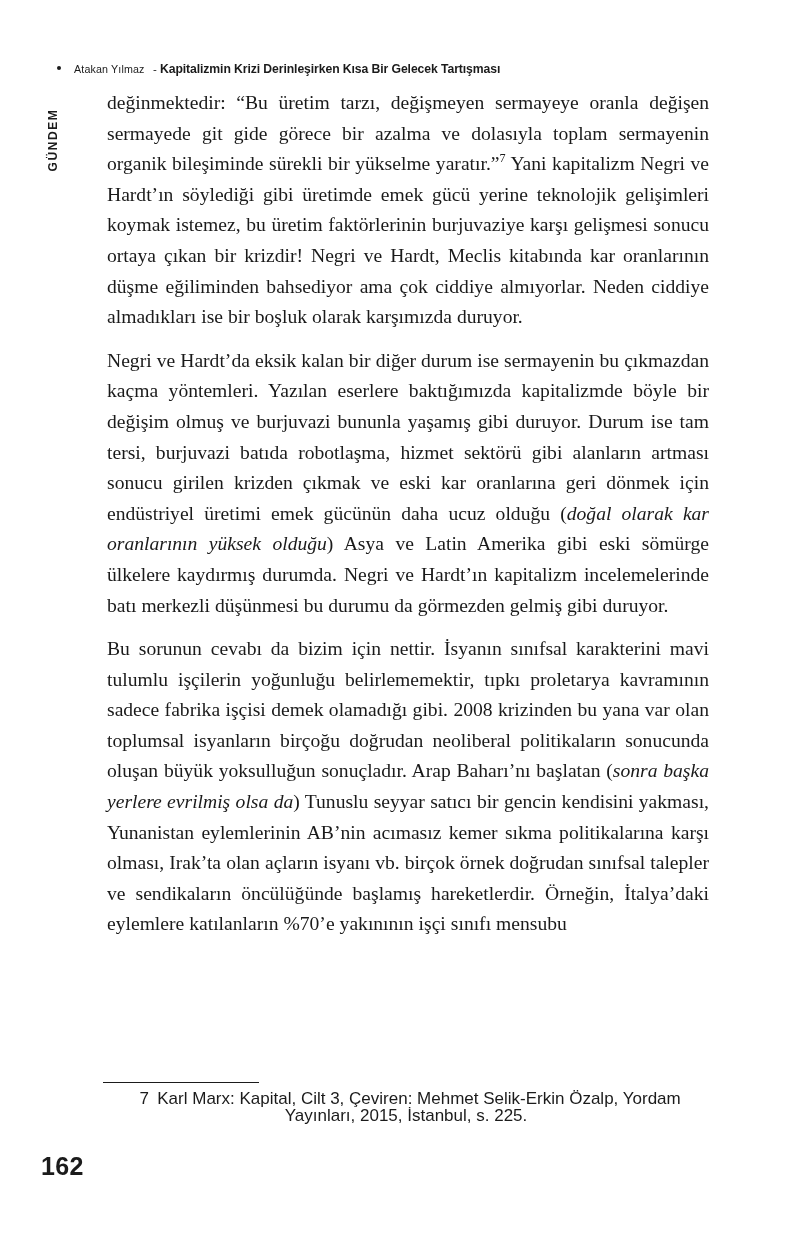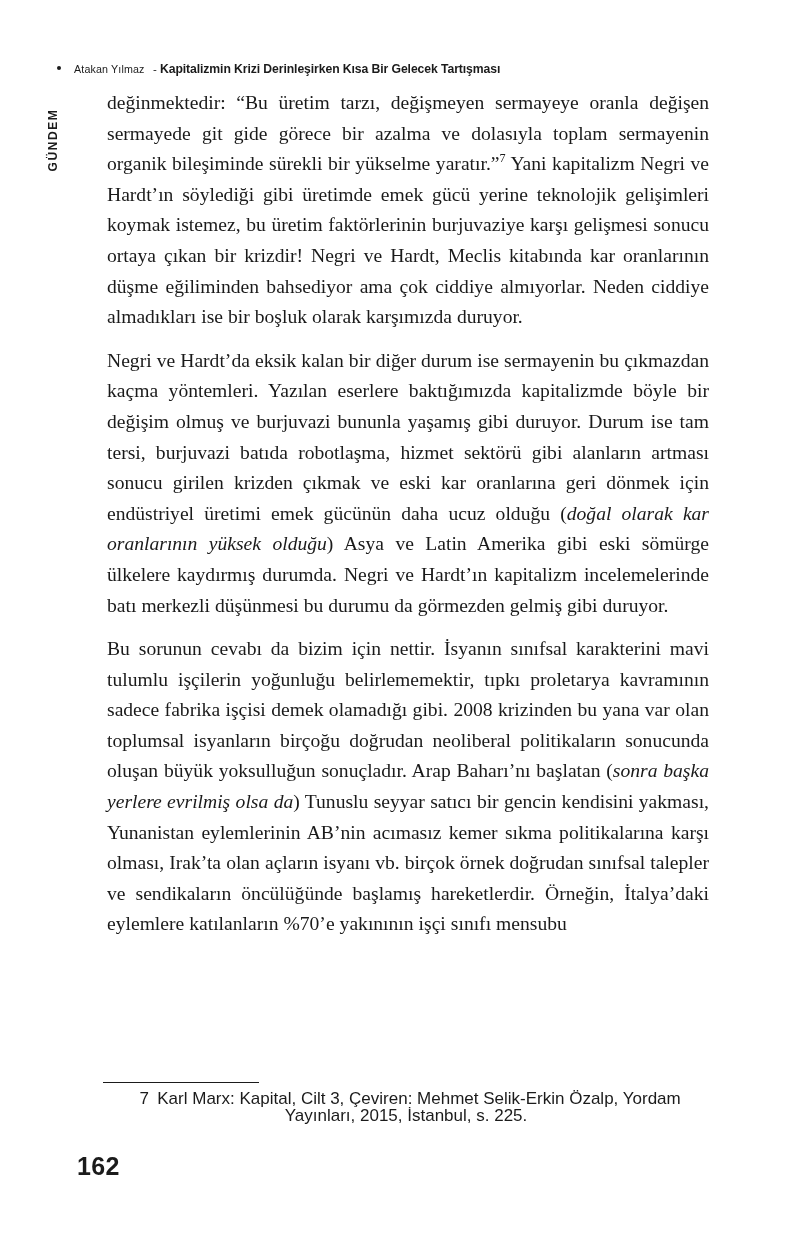--- a/index.html
+++ b/index.html
@@ -144,21 +144,20 @@
   
   .folio {
     position: absolute;
     left: 41px;
     top: 1152px;
     font-family: "Liberation Sans", "DejaVu Sans", sans-serif;
     font-weight: 700;
     font-size: 25px;
     letter-spacing: 0.3px;
     color: #1b1b1b;
-    margin-left: 36px;
   }
 </style>
 </head>
 <body>
 
 <div class="page">
 
   <div class="running-head">
     <span class="rh-bullet"></span>
     <span class="rh-author">Atakan Yılmaz</span>

